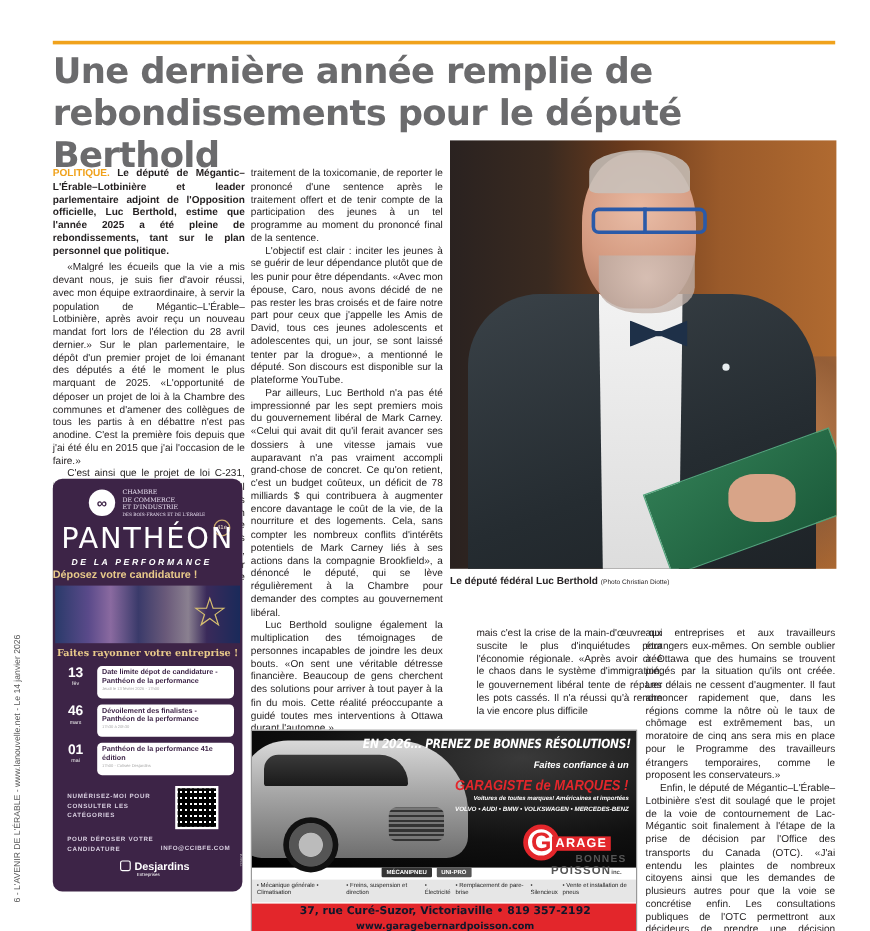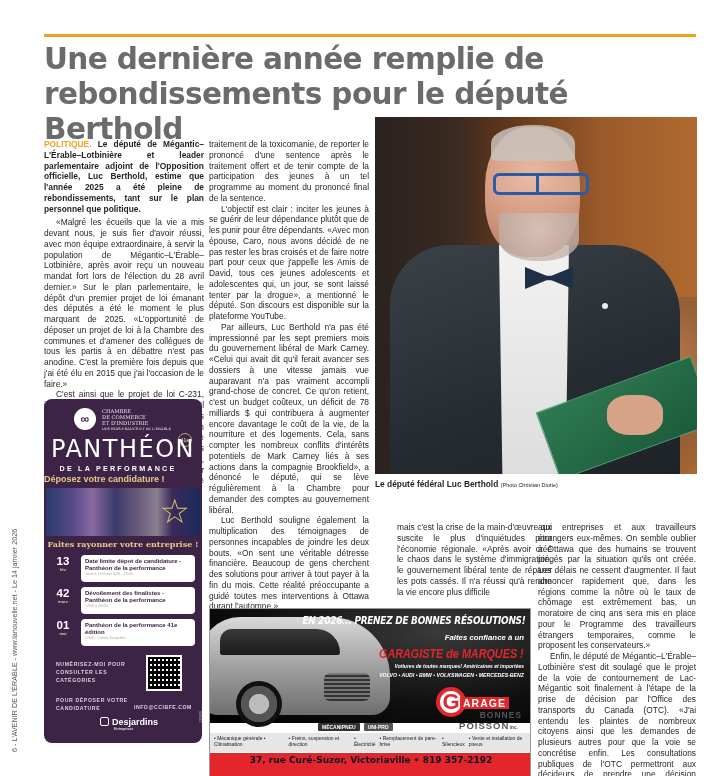--- a/index.html
+++ b/index.html
@@ -43,21 +43,21 @@
   
   .folio { position: absolute; left: 10px; top: 752px; transform-origin: left top; transform: rotate(-90deg); font-size: 7.2px; color: #555; white-space: nowrap; }
 
   
   .pad { position: absolute; left: 44px; top: 399px; width: 158px; height: 344px; border-radius: 8px; background: #3d2447; color: #fff; overflow: hidden; }
   .pad .logo-circle { position: absolute; left: 30px; top: 9px; width: 22px; height: 22px; border-radius: 50%; background: #fff; color: #3d2447; font-size: 12px; font-weight: bold; text-align: center; line-height: 22px; }
   .pad .ccname { position: absolute; left: 58px; top: 9px; width: 96px; font-family: "DejaVu Serif", serif; font-size: 5.2px; line-height: 6px; color: #e8dff0; }
   .pad .ccname .sub { font-size: 3.6px; }
   .pad .edition { position: absolute; right: 10px; top: 34px; width: 14px; height: 14px; border-radius: 50%; border: 1px solid #c9a86a; font-size: 5px; color: #f4e6c8; text-align: center; line-height: 12px; }
   .pad .pantheon { position: absolute; left: 0; width: 158px; top: 36px; text-align: center; font-family: "DejaVu Sans", sans-serif; font-size: 24px; letter-spacing: 1.5px; color: #fff; font-weight: normal; }
-  .pad .perf { position: absolute; left: 0; width: 148px; top: 65px; text-align: center; font-size: 7.2px; letter-spacing: 2.2px; font-weight: bold; color: #fff; }
+  .pad .perf { position: absolute; left: 0; width: 148px; top: 65px; text-align: center; font-size: 7.2px; letter-spacing: 2.2px; font-weight: bold; color: #fff; font-style: italic; }
   .pad .depose { position: absolute; left: 0; width: 132px; top: 75px; text-align: left; font-family: Liberation Sans, sans-serif; font-weight: bold; font-size: 9px; color: #e8c98a; }
   .pad .collage { position: absolute; left: 2px; top: 89px; width: 154px; height: 48px; background: linear-gradient(90deg, #2a3a6a 0%, #5a4a8a 18%, #8a6aa0 30%, #3a3a6a 45%, #6a5a7a 60%, #8a8090 72%, #3a2a5a 82%, #1a2a5a 100%); }
   .pad .collage .star { position: absolute; right: 10px; top: 6px; font-size: 34px; color: #d8c070; line-height: 34px; }
   .pad .rayonner { position: absolute; left: 0; width: 158px; top: 140px; text-align: center; font-family: "DejaVu Serif", serif; font-weight: bold; font-size: 8px; color: #e8c98a; }
   .pad .ev { position: absolute; left: 4px; width: 150px; height: 45px; }
   .pad .ev .date { position: absolute; left: 2px; top: 0; width: 26px; text-align: center; }
   .pad .ev .day { font-size: 11.5px; font-weight: bold; line-height: 12px; color: #fff; }
   .pad .ev .mon { font-size: 4.4px; line-height: 6px; color: #eee; }
   .pad .ev .card { position: absolute; left: 33px; top: 0; width: 114px; height: 27px; border-radius: 4px; background: #fff; padding: 3px 4px; }
   .pad .ev .t { font-size: 6px; line-height: 7px; font-weight: bold; color: #3d2447; }
@@ -174,21 +174,21 @@
         <div class="day">13</div>
         <div class="mon">fév</div>
       </div>
     <div class="card">
         <div class="t">Date limite dépot de candidature -Panthéon de la performance</div>
         <div class="s">Jeudi le 13 février 2026 - 17h00</div>
       </div>
   </div>
   <div class="ev" style="top:188px">
     <div class="date">
-        <div class="day">42</div>
+        <div class="day">46</div>
         <div class="mon">mars</div>
       </div>
     <div class="card">
         <div class="t">Dévoilement des finalistes - Panthéon de la performance</div>
         <div class="s">17h30 à 20h30</div>
       </div>
   </div>
   <div class="ev" style="top:220px">
     <div class="date">
         <div class="day">01</div>
@@ -234,14 +234,15 @@
   <div class="svc">
     <div>• Mécanique générale • Climatisation</div>
     <div>• Freins, suspension et direction</div>
     <div>• Électricité</div>
     <div>• Remplacement de pare-brise</div>
     <div>• Silencieux</div>
     <div>• Vente et installation de pneus</div>
   </div>
   <div class="foot">
     <div class="addr">37, rue Curé-Suzor, Victoriaville • 819 357-2192</div>
+    <div class="web">www.garagebernardpoisson.com</div>
   </div>
 </div>
 
 </body></html>

